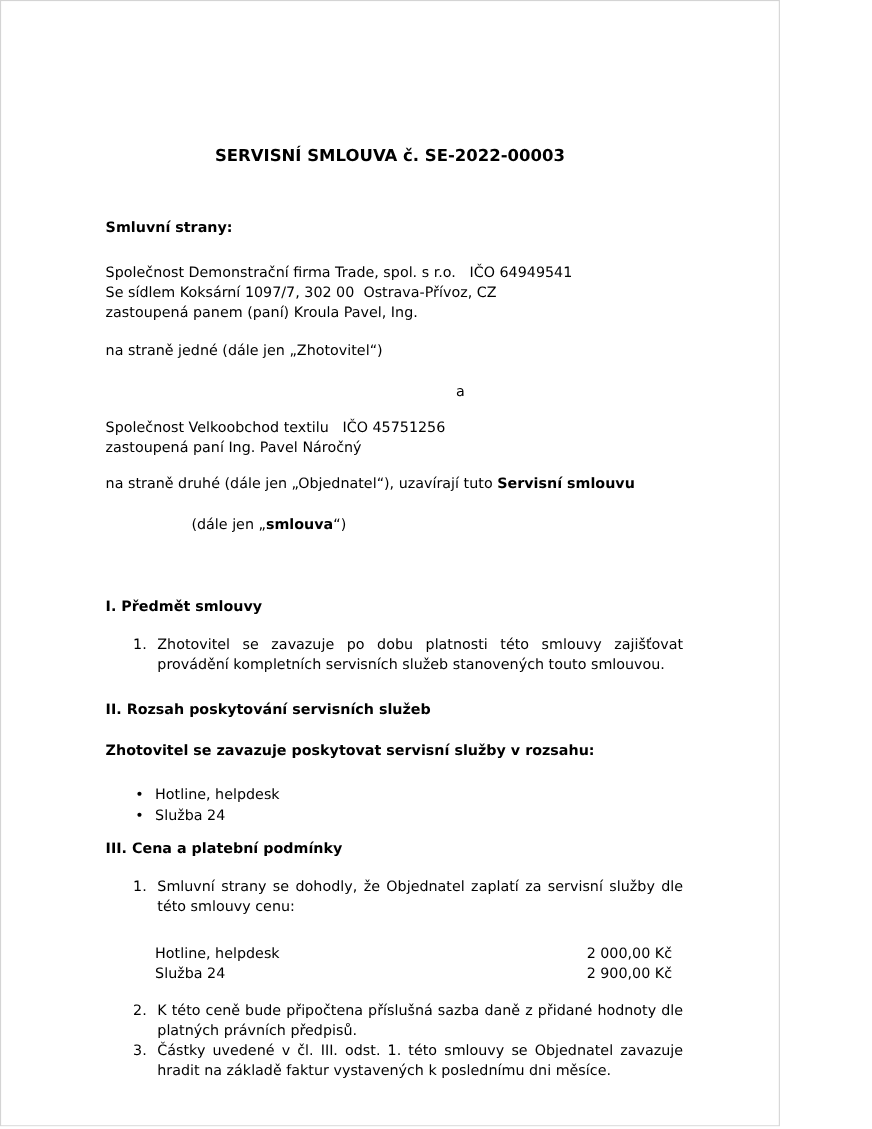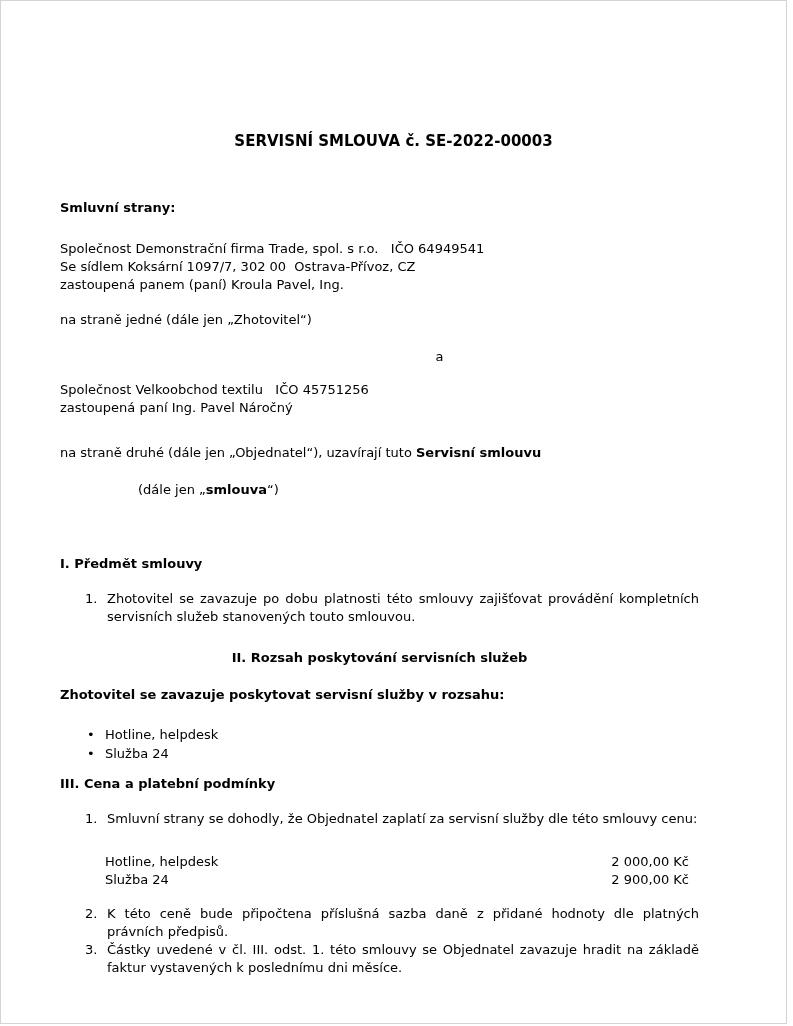--- a/index.html
+++ b/index.html
@@ -5,51 +5,51 @@
   * { box-sizing: border-box; }
   html, body { margin: 0; padding: 0; background: #fff; }
   body {
     font-family: "DejaVu Sans", sans-serif;
     font-size: 13px;
     line-height: 18px;
     color: #000;
     width: 793px;
   }
   .page {
-    width: 787px;
+    width: 709px;
     height: 1024px;
     border: 1px solid #d4d4d4;
     background: #fff;
     overflow: hidden;
   }
   .content {
-    padding-left: 59px;
+    padding-left: 95px;
     padding-right: 87px;
   }
   .doc-title {
     margin: 131px 0 0 0;
     font-size: 15px;
     font-weight: bold;
     text-align: center;
     line-height: 18px;
   }
   .bold { font-weight: bold; }
   .pre { white-space: pre-wrap; }
 
   .parties-heading { margin-top: 49px; font-weight: bold; }
   .party-block { margin-top: 23px; }
   .party-block div { line-height: 18px; }
   .designation { margin-top: 17px; }
   .conjunction { margin-top: 19px; text-align: center; padding-left: 120px; }
   .party-block-2 { margin-top: 15px; }
-  .designation-2 { margin-top: 27px; }
+  .designation-2 { margin-top: 15px; }
   .alias-line { margin-top: 19px; padding-left: 78px; }
 
   .sec1-heading { margin-top: 56px; font-weight: bold; }
-  .sec2-heading { margin-top: 23px; font-weight: bold; text-align: center; }
+  .sec2-heading { margin-top: 23px; font-weight: bold; }
   .sec3-heading { margin-top: 12px; font-weight: bold; }
 
   .oli { display: flex; margin-left: 25px; }
   .oli .num { width: 22px; flex: none; }
   .oli .txt { flex: 1; text-align: justify; }
   .first-item { margin-top: 17px; }
   .intro { margin-top: 19px; font-weight: bold; }
 
   .bullet-list { margin-top: 21px; }
   .bullet-row { display: flex; margin-left: 27px; line-height: 19px; }

